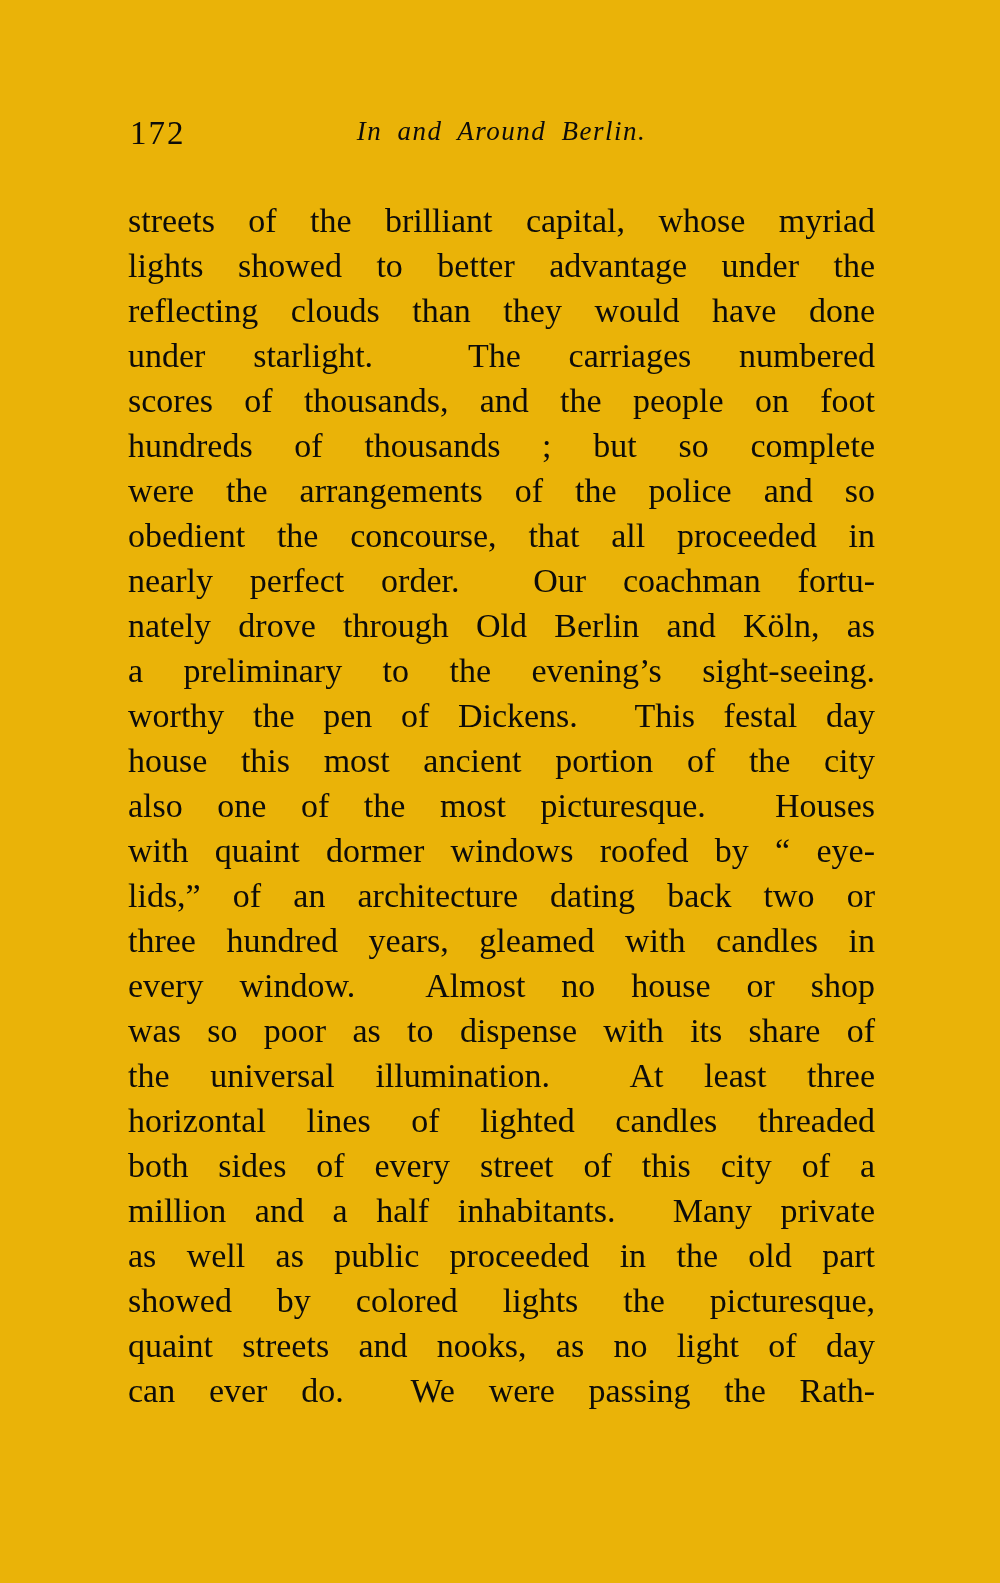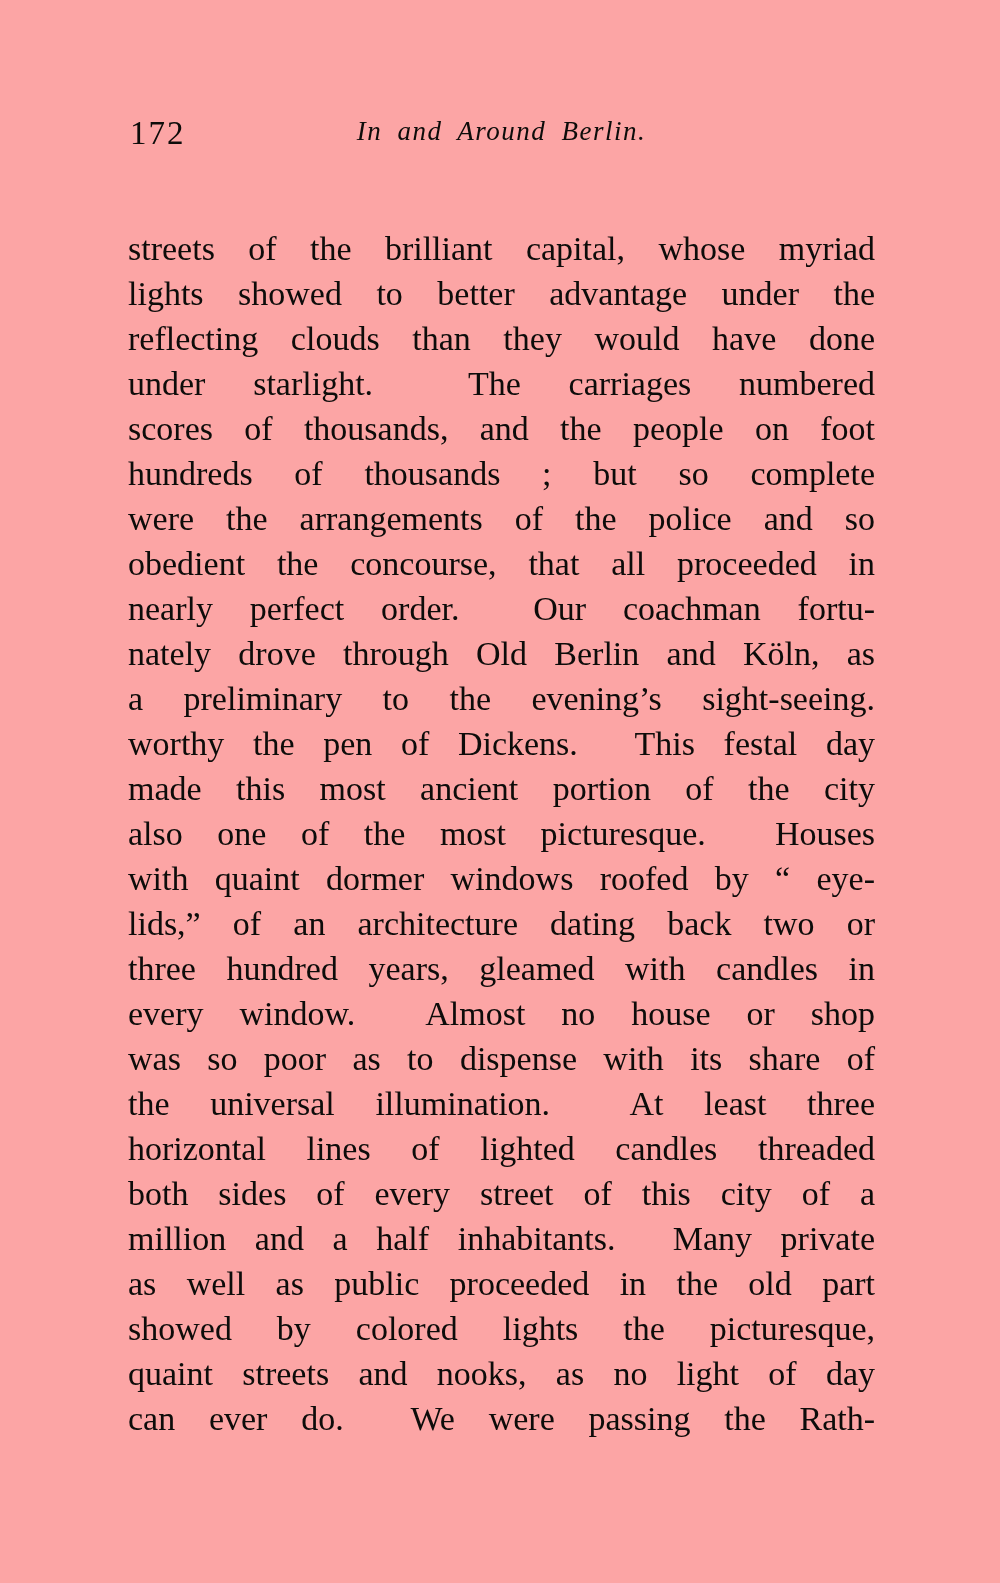--- a/index.html
+++ b/index.html
@@ -40,54 +40,53 @@
     letter-spacing: 1.5px;
     word-spacing: 7px;
   }
   .body-text {
     position: absolute;
     left: 128px;
     top: 198px;
     width: 747px;
     font-size: 34px;
     line-height: 45px;
-    margin-top: 28px;
   }
   .text-line {
     text-align: justify;
     text-align-last: justify;
     text-justify: inter-word;
     white-space: nowrap0; 
     height: 45px;
     overflow: visible;
   }
 </style>
 </head>
 <body>
 
-<div class="page" style="background: #fca5a5; color: rgb(13, 12, 10);">
+<div class="page" style="background: #eab308; color: rgb(13, 12, 10);">
   <div class="page-header">
     <span class="page-number">172</span>
     <div class="running-title">In and Around Berlin.</div>
   </div>
   <div class="body-text">
 
   <div class="text-line">streets of the brilliant capital, whose myriad</div>
       <div class="text-line">lights showed to better advantage under the</div>
       <div class="text-line">reflecting clouds than they would have done</div>
       <div class="text-line">under starlight.&nbsp; The carriages numbered</div>
       <div class="text-line">scores of thousands, and the people on foot</div>
       <div class="text-line">hundreds of thousands&nbsp;; but so complete</div>
       <div class="text-line">were the arrangements of the police and so</div>
       <div class="text-line">obedient the concourse, that all proceeded in</div>
       <div class="text-line">nearly perfect order.&nbsp; Our coachman fortu-</div>
       <div class="text-line">nately drove through Old Berlin and Köln, as</div>
       <div class="text-line">a preliminary to the evening’s sight-seeing.</div>
       <div class="text-line">worthy the pen of Dickens.&nbsp; This festal day</div>
-      <div class="text-line">made this most ancient portion of the city</div>
+      <div class="text-line">house this most ancient portion of the city</div>
       <div class="text-line">also one of the most picturesque.&nbsp; Houses</div>
       <div class="text-line">with quaint dormer windows roofed by “&nbsp;eye-</div>
       <div class="text-line">lids,” of an architecture dating back two or</div>
       <div class="text-line">three hundred years, gleamed with candles in</div>
       <div class="text-line">every window.&nbsp; Almost no house or shop</div>
       <div class="text-line">was so poor as to dispense with its share of</div>
       <div class="text-line">the universal illumination.&nbsp; At least three</div>
       <div class="text-line">horizontal lines of lighted candles threaded</div>
       <div class="text-line">both sides of every street of this city of a</div>
       <div class="text-line">million and a half inhabitants.&nbsp; Many private</div>

